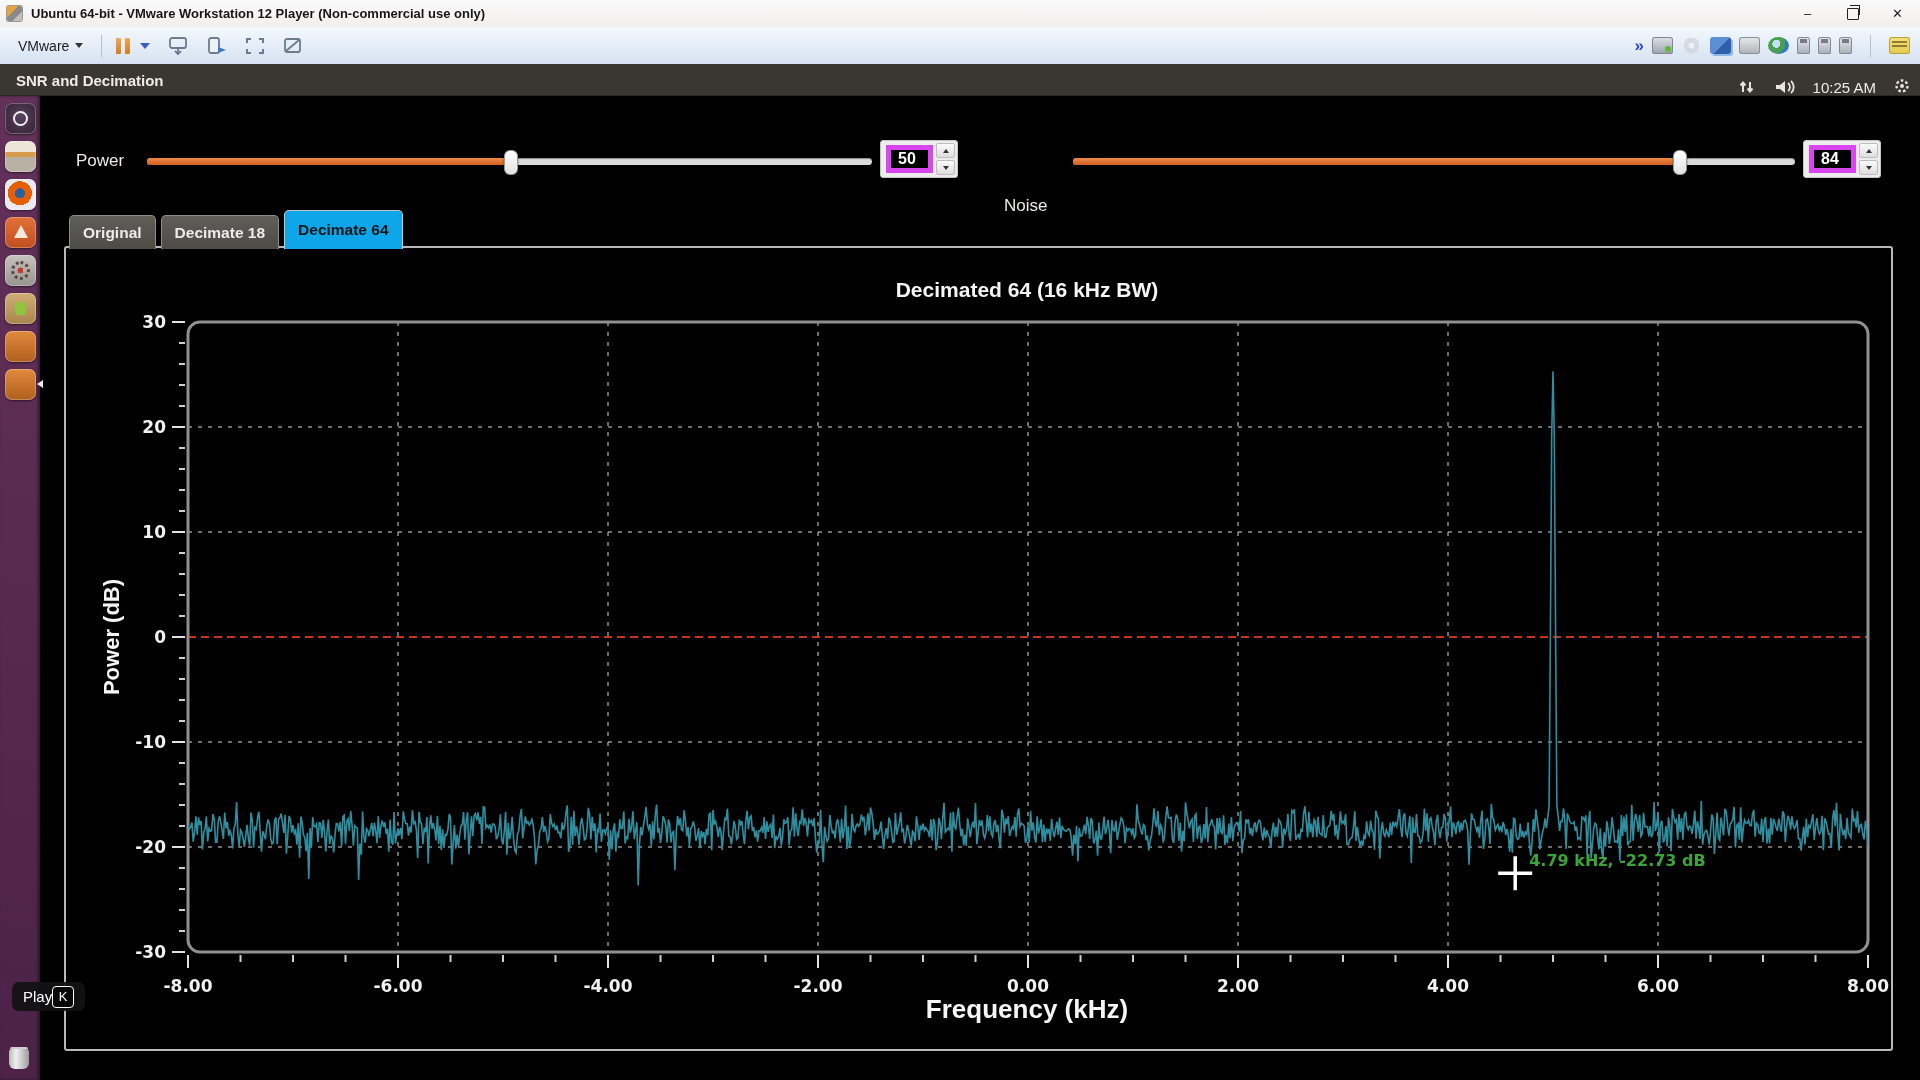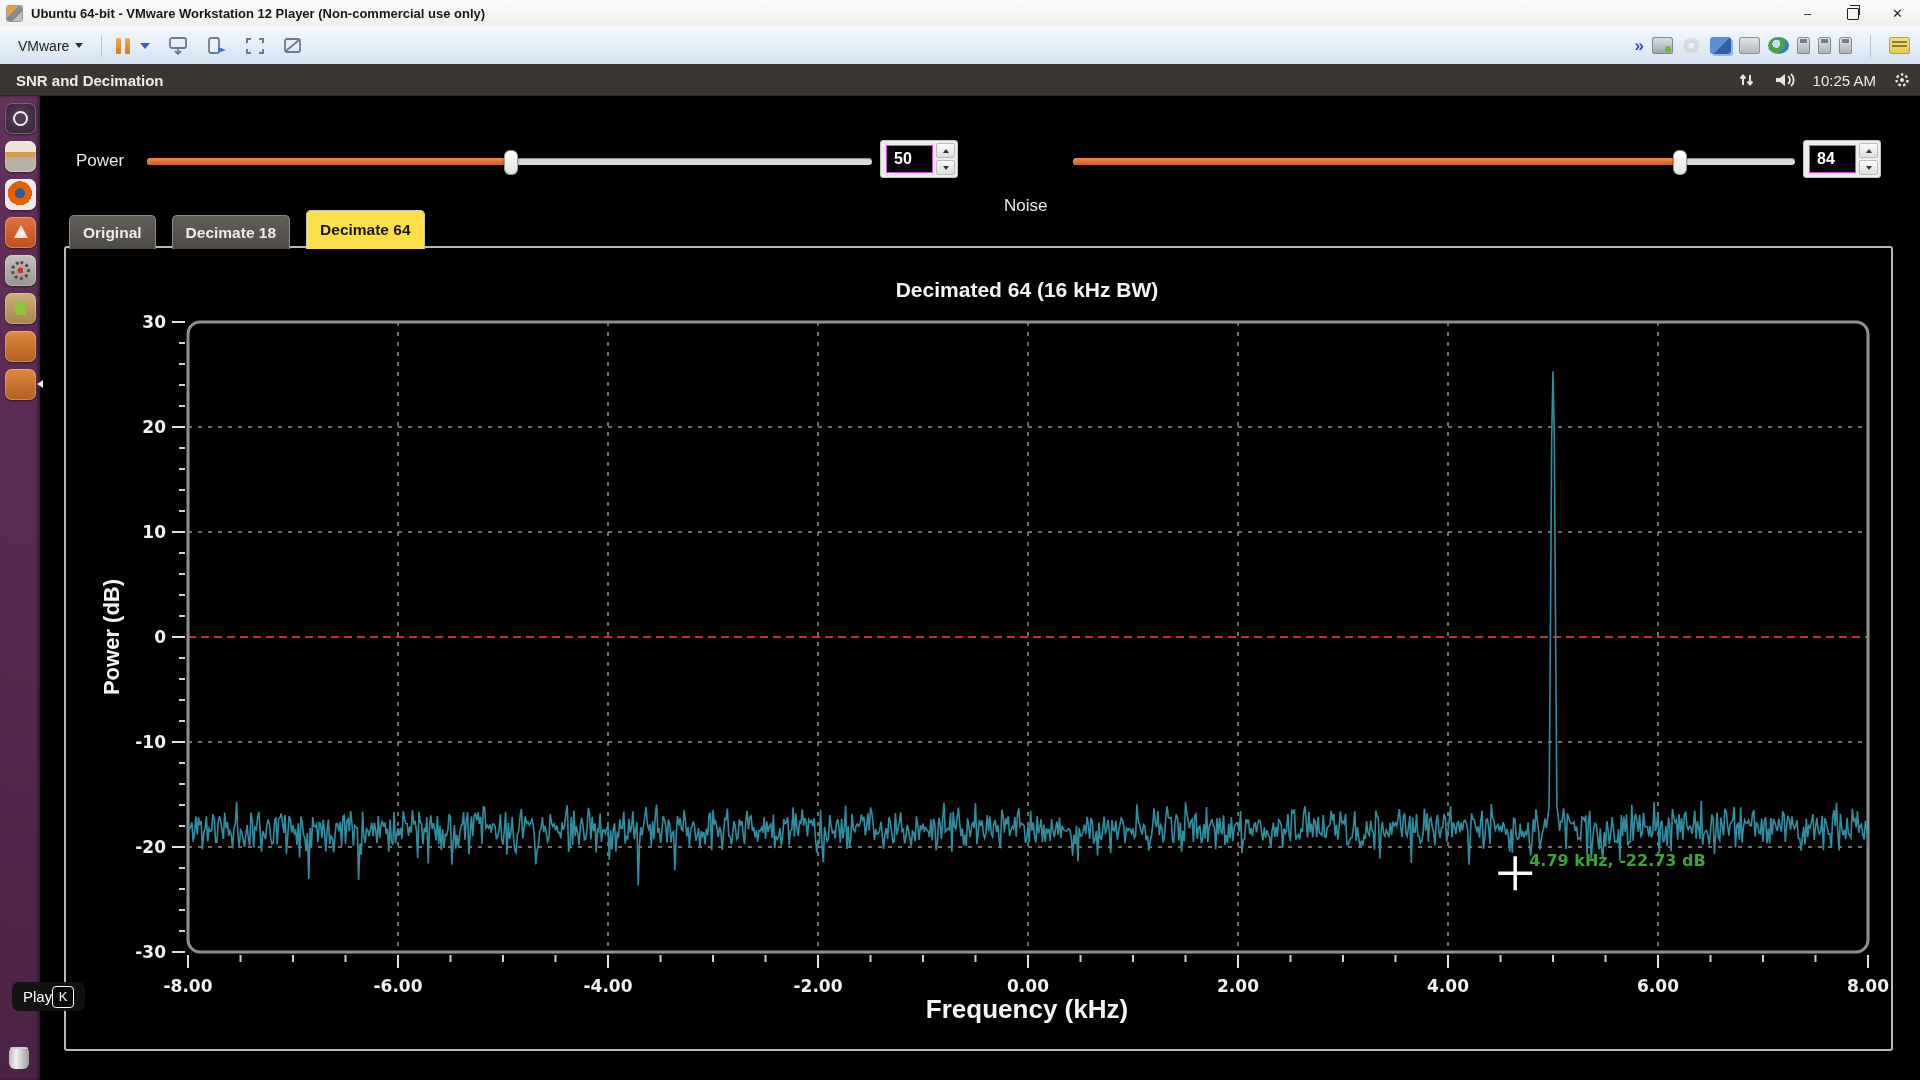--- a/index.html
+++ b/index.html
@@ -37,21 +37,21 @@
   .dev-snd{border-radius:50%;background:radial-gradient(circle at 40% 40%,#bfe2f0 0 4px,#4aa04c 4px 9px,#2f7dbb 9px);}
   .dev-usb{width:13px;background:linear-gradient(#e9ebee,#a8adb6);box-shadow:inset 0 0 0 1px #848a95;border-radius:3px 3px 2px 2px;}
   .dev-usb::after{content:'';position:absolute;left:3px;top:2px;right:3px;height:4px;background:#767d88;}
   .dev-note{background:linear-gradient(#f4e27c,#e3c94f);box-shadow:inset 0 0 0 1px #b9a23a;}
   .dev-note::after{content:'';position:absolute;left:3px;top:4px;right:3px;height:1.5px;background:#8d7d2e;box-shadow:0 4px 0 #8d7d2e;}
 
   
   .u-panel{position:absolute;left:0;top:64px;width:1920px;height:32px;background:#3a3733;
     display:flex;align-items:center;box-shadow:inset 0 -1px 0 #2a2824;}
   .u-title{font-size:15px;font-weight:bold;color:#efebe3;margin-left:16px;}
-  .u-right{position:absolute;right:8px;top:0;height:32px;display:flex;align-items:center;gap:16px;}
+  .u-right{position:absolute;right:8px;top:0;height:32px;display:flex;align-items:flex-end;gap:16px;}
   .u-clock{font-size:15px;color:#efebe3;}
 
   
   .desktop{position:absolute;left:0;top:96px;width:1920px;height:984px;background:#000;}
   .launcher{position:absolute;left:0;top:96px;width:40px;height:984px;
     background:linear-gradient(180deg,#63315b,#4c2246);box-shadow:inset -2px 0 3px rgba(0,0,0,.45);}
   .li{width:31px;height:31px;margin:7px auto 5px;border-radius:7px;position:relative;
     box-shadow:inset 0 0 0 1px rgba(255,255,255,.28),0 1px 2px rgba(0,0,0,.5);}
   .li-dash{background:radial-gradient(circle at 50% 45%,#584060,#33222f);}
   .li-dash::after{content:'';position:absolute;inset:8px;border:2.5px solid #efefef;border-radius:50%;}
@@ -75,33 +75,33 @@
   .keycap{width:20px;height:20px;border:1.6px solid #fff;border-radius:4px;display:flex;align-items:center;justify-content:center;font-size:13px;background:rgba(0,0,0,.55);}
 
   
   .ctl-label{position:absolute;font-size:17px;color:#ece8e2;}
   .slider{position:absolute;height:7px;border-radius:4px;background:#dadada;box-shadow:inset 0 1px 1px rgba(0,0,0,.35);}
   .slider-fill{position:absolute;left:0;top:0;height:100%;border-radius:4px 0 0 4px;background:linear-gradient(#ef8a4a,#d15e1e);}
   .slider-handle{position:absolute;top:-8px;width:12px;height:23px;border-radius:6px;background:linear-gradient(#ffffff,#e2e2e2);
     border:1px solid #9a9a9a;box-shadow:0 1px 2px rgba(0,0,0,.6);}
   .spinbox{position:absolute;width:78px;height:38px;background:#ededed;border:1px solid #c4c4c4;border-radius:3px;
     display:flex;align-items:center;padding:0 2px;box-sizing:border-box;}
-  .spin-field{width:49px;height:28px;margin-left:3px;background:#000;border:1px solid #d946ef;color:#fff;
+  .spin-field{width:49px;height:28px;margin-left:3px;background:#000;border:5px solid #d946ef;color:#fff;
     font-size:16px;font-weight:bold;display:flex;align-items:center;padding-left:7px;box-sizing:border-box;}
   .spin-btns{display:flex;flex-direction:column;margin-left:3px;gap:2px;}
   .spin-btn{width:17px;height:13px;background:linear-gradient(#fbfbfb,#dedede);border:1px solid #bdbdbd;border-radius:2px;
     display:flex;align-items:center;justify-content:center;}
   .arr-up{width:0;height:0;border-left:3.5px solid transparent;border-right:3.5px solid transparent;border-bottom:4.5px solid #333;}
   .arr-dn{width:0;height:0;border-left:3.5px solid transparent;border-right:3.5px solid transparent;border-top:4.5px solid #333;}
 
   
-  .tabbar{position:absolute;left:69px;top:210px;z-index:3;display:flex;align-items:flex-end;gap:16px;}
+  .tabbar{position:absolute;left:69px;top:210px;z-index:3;display:flex;align-items:flex-end;gap:5px;}
   .tab{height:33px;line-height:33px;padding:0 13px;font-size:15.5px;font-weight:bold;color:#ececec;
     background:linear-gradient(#615d59,#4e4a46);border:1px solid #8e8a85;border-bottom:none;border-radius:5px 5px 0 0;}
-  .tab.selected{height:38px;line-height:38px;background:#fde047;color:#171717;border-color:#c8c4c0;position:relative;z-index:4;}
+  .tab.selected{height:38px;line-height:38px;background:#0ea5e9;color:#171717;border-color:#c8c4c0;position:relative;z-index:4;}
   .pane{position:absolute;left:64px;top:246px;width:1829px;height:805px;border:2px solid #bcb8b3;border-radius:3px;
     background:#000;box-sizing:border-box;z-index:1;}
 
   
   .chart-title{position:absolute;left:186px;top:278px;width:1682px;text-align:center;font-size:21px;font-weight:bold;color:#f5f5f5;z-index:5;}
   .ylabel{position:absolute;left:112px;top:637px;transform:translate(-50%,-50%) rotate(-90deg);
     font-size:22px;font-weight:bold;color:#f5f5f5;white-space:nowrap;z-index:5;}
   .xlabel{position:absolute;left:186px;top:994px;width:1682px;text-align:center;font-size:26px;font-weight:bold;color:#f5f5f5;z-index:5;}
   #chart-svg{position:absolute;left:100px;top:300px;z-index:5;}
 </style>

